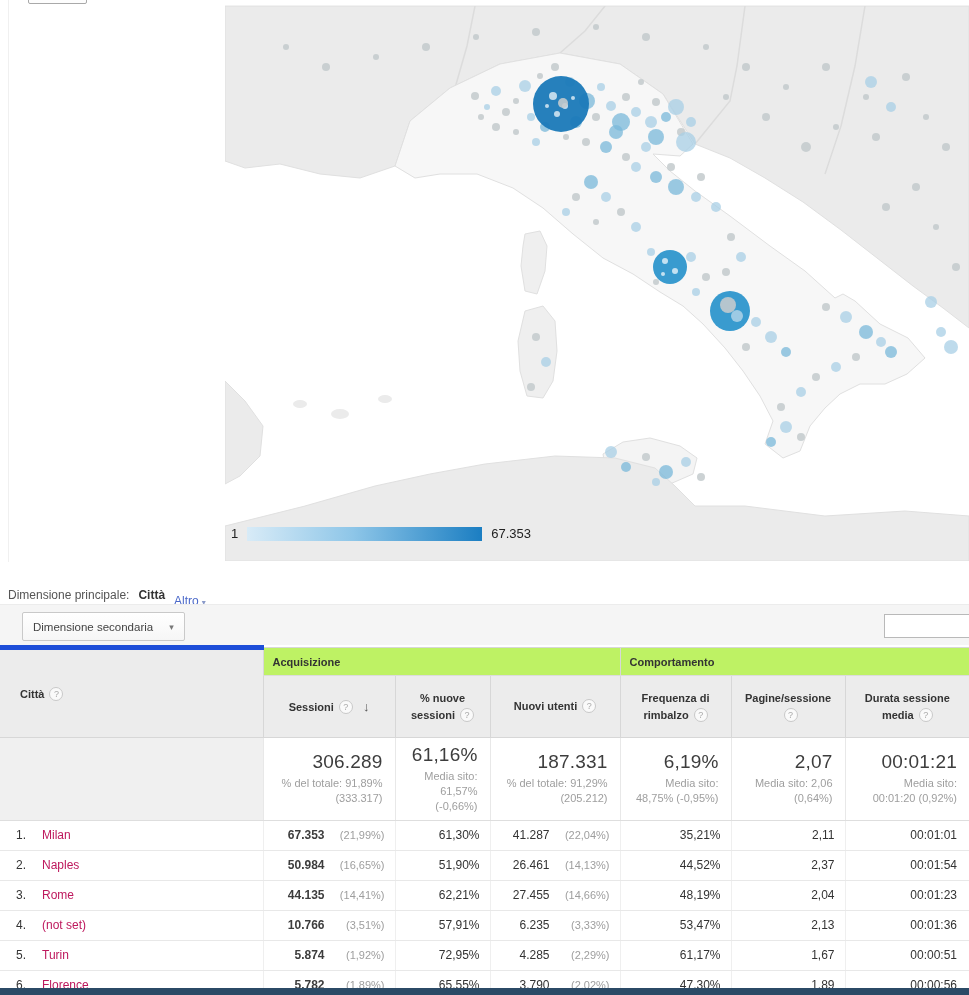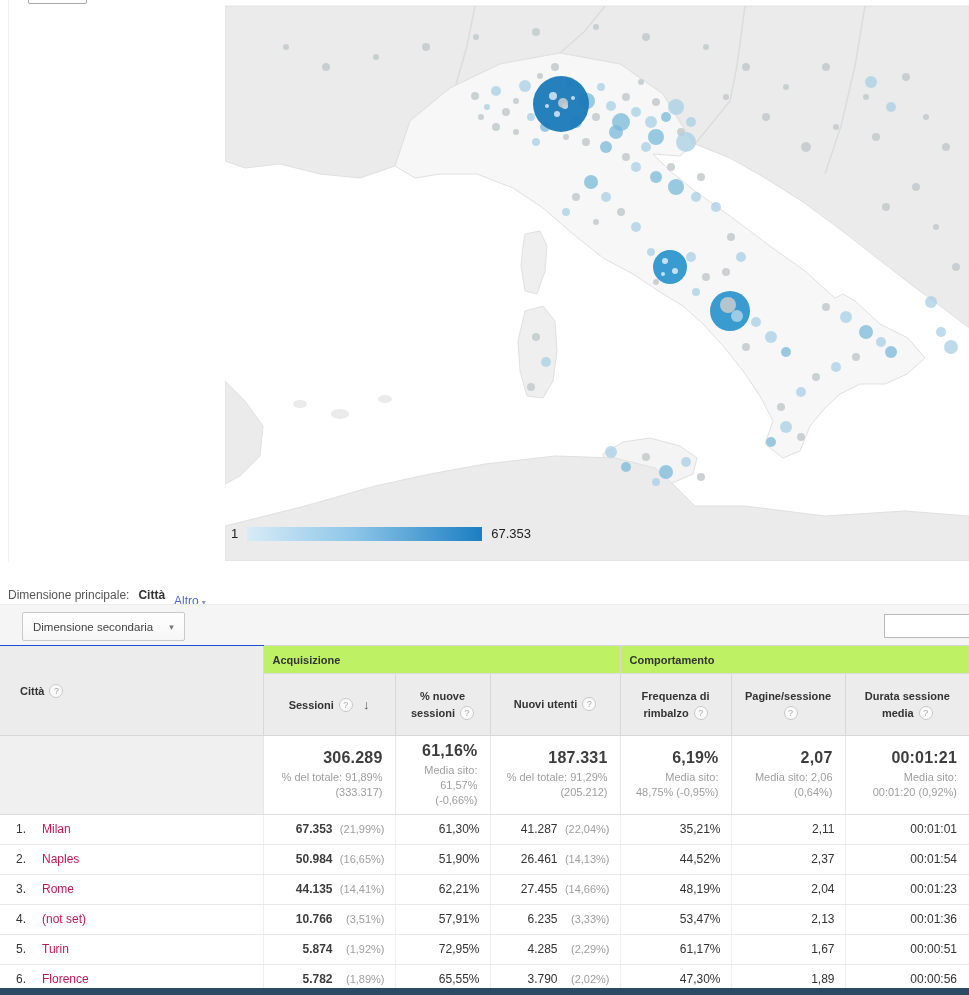--- a/index.html
+++ b/index.html
@@ -31,38 +31,38 @@
   .tbl-search{position:absolute;left:884px;top:9px;width:92px;height:24px;border:1px solid #b9b9b9;
     background:#fff;font-size:12px;padding:0 5px;box-sizing:border-box;font-family:"Liberation Sans",sans-serif;}
   
   table.ga{position:absolute;left:0;top:645px;width:969px;border-collapse:collapse;table-layout:fixed;
     font-size:12px;color:#333;}
   table.ga th,table.ga td{box-sizing:border-box;}
   .grp-row th{height:28px;background:#bef264;border-top:1px solid #d7d7d7;border-bottom:1px solid #dcdcdc;
     border-left:1px solid #d7d7d7;font-size:11px;font-weight:bold;text-align:left;padding:0 0 0 9px;color:#333;}
   .hdr-row th{height:62px;background:#ececec;border-left:1px solid #d7d7d7;border-bottom:1px solid #d7d7d7;
     font-size:11px;font-weight:bold;text-align:center;vertical-align:middle;padding:4px 5px;line-height:1.5;color:#333;cursor:pointer;}
-  th.city-head{background:#ececec;border-top:1px solid #1d4ed8;border-bottom:1px solid #d7d7d7;
+  th.city-head{background:#ececec;border-top:5px solid #1d4ed8;border-bottom:1px solid #d7d7d7;
     text-align:left;vertical-align:middle;padding-left:20px;font-size:11px;font-weight:bold;border-left:none;}
   .q{display:inline-block;width:12px;height:12px;line-height:12px;border-radius:50%;background:#fafafa;
     border:1px solid #c9c9c9;color:#aaa;font-size:9px;font-weight:normal;text-align:center;margin-left:5px;
     vertical-align:1px;cursor:pointer;}
   .sort-arrow{font-size:13px;color:#555;margin-left:10px;}
   .sum-row td{height:73px;background:#fff;border-left:1px solid #e8e8e8;border-bottom:1px solid #dedede;
     text-align:right;vertical-align:middle;padding:6px 12px 6px 4px;}
   .sum-row td.city-sum{background:#f0f0f0;border-left:none;}
-  .sum-val{font-size:16px;font-weight:bold;color:#3d3d3d;margin-bottom:3px;letter-spacing:.2px;}
+  .sum-val{font-size:19px;font-weight:normal;color:#3d3d3d;margin-bottom:3px;letter-spacing:.2px;}
   .sum-sub{font-size:11px;color:#9e9e9e;line-height:1.35;}
   .data-row td{height:30px;border-bottom:1px solid #e8e8e8;border-left:1px solid #efefef;
     text-align:right;padding:0 10px 0 4px;vertical-align:middle;background:#fff;}
   .data-row td.city-cell{text-align:left;padding:0 0 0 16px;border-left:none;}
   .rank{display:inline-block;width:26px;color:#333;}
   .city-link{color:#be185d;text-decoration:none;cursor:pointer;}
   .val-b{font-weight:bold;color:#3d3d3d;}
-  .pct{display:inline-block;width:52px;color:#9e9e9e;font-size:11px;}
+  .pct{display:inline-block;width:60px;color:#9e9e9e;font-size:11px;}
   td.dur-cell{padding-right:12px;}
   
   .footer-bar{position:absolute;left:0;top:988px;width:969px;height:7px;background:#2b4a66;}
 </style>
 </head>
 <body>
 
 <div class="tl-artifact"></div>
 <div class="left-line"></div>
 

